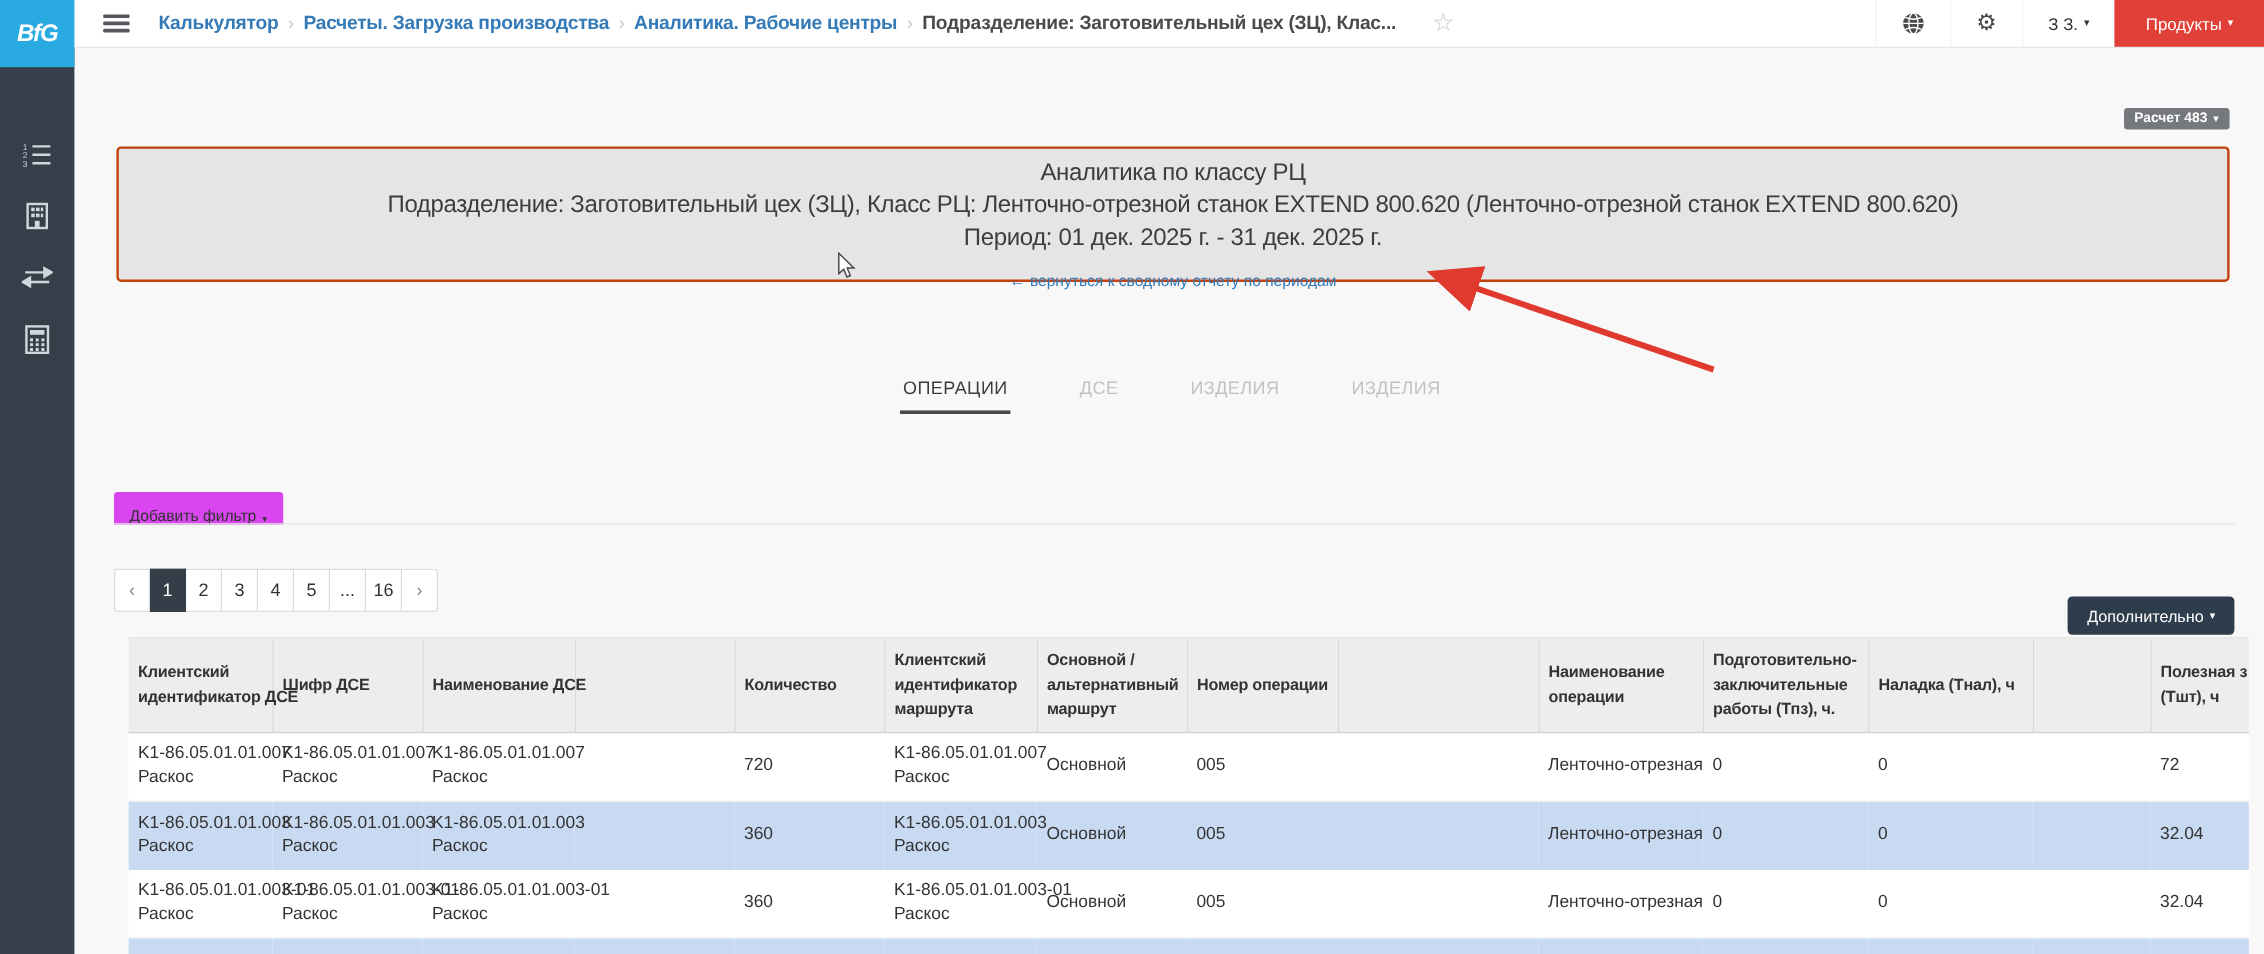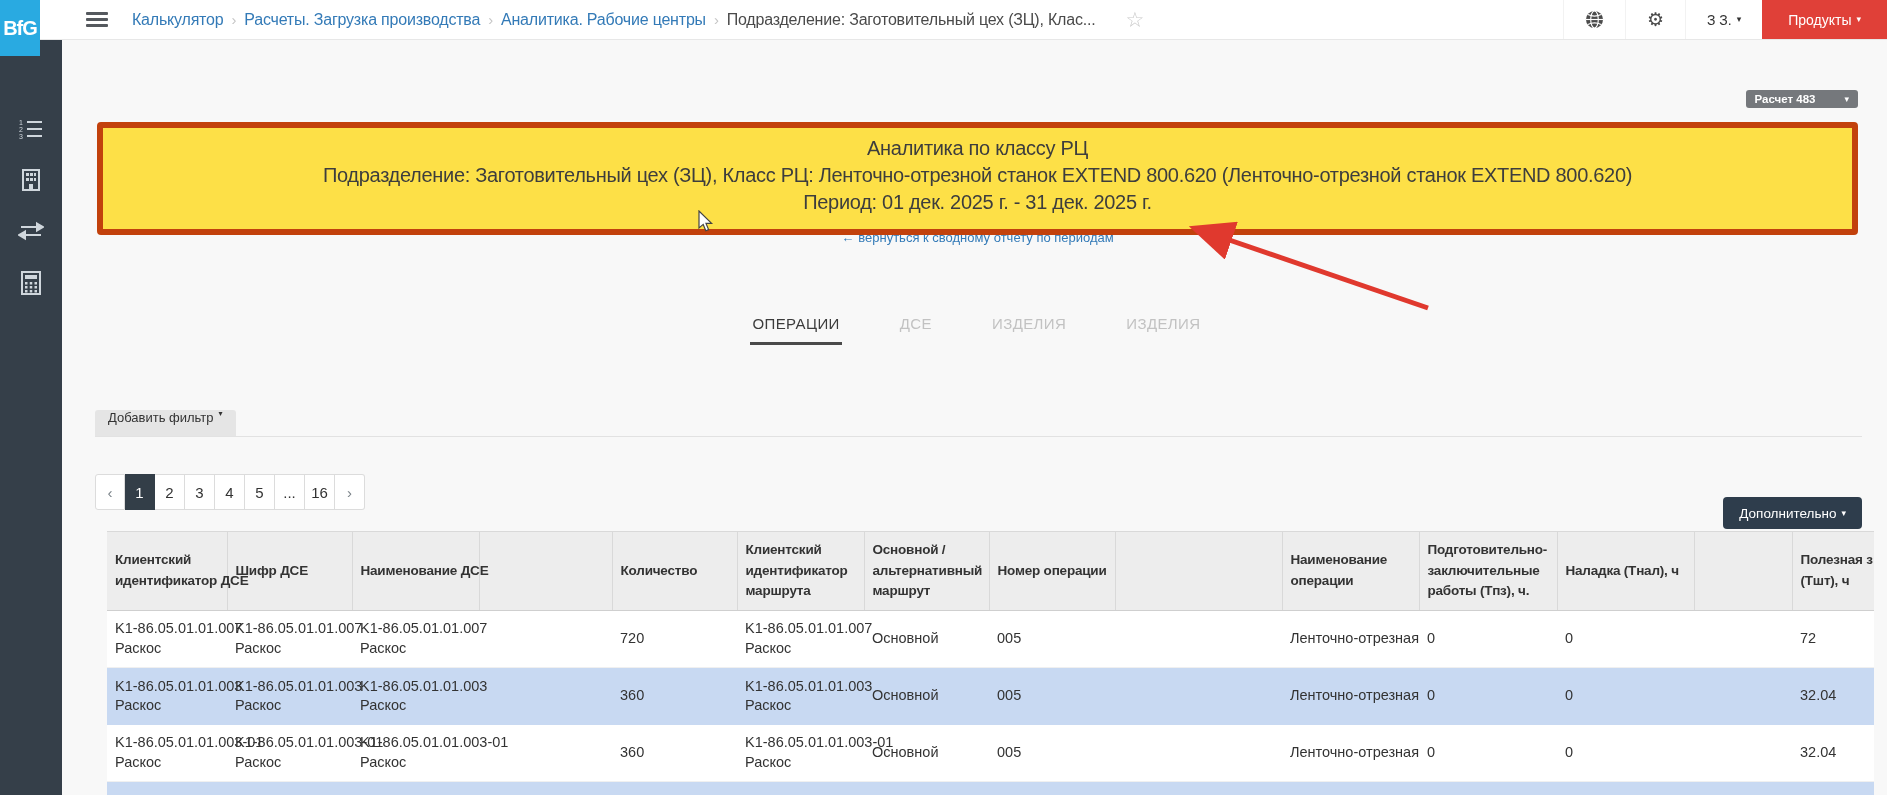--- a/index.html
+++ b/index.html
@@ -8,28 +8,28 @@
     position:relative; width:1887px; height:795px; overflow:hidden;
     background:#f8f8f8; color:#333;
     font-family:"Liberation Sans","DejaVu Sans",sans-serif;
   }
   
   .topbar {
     position:absolute; left:0; top:0; right:0; height:40px; background:#fff;
     border-bottom:1px solid #e7e7e7; display:flex; align-items:center; z-index:10;
   }
   .logo {
-    position:absolute; left:0; top:0; width:40px; height:56px; background:#29aae1;
+    position:absolute; left:0; top:0; width:62px; height:56px; background:#29aae1;
     display:flex; align-items:center; justify-content:center; z-index:30;
-    color:#fff; font-size:20px; font-weight:bold; letter-spacing:-1px; 
+    color:#fff; font-size:20px; font-weight:bold; letter-spacing:-1px; font-style:italic;
   }
   .hamburger { margin-left:86px; width:22px; cursor:pointer; }
   .hamburger div { height:3px; background:#55595e; margin:3px 0; border-radius:1px; }
   .crumbs { margin-left:24px; font-size:16px; letter-spacing:-0.2px; display:flex; align-items:center; white-space:nowrap; }
-  .crumb { color:#337ab7; cursor:pointer; }
+  .crumb { color:#337ab7; cursor:pointer;font-weight:bold; }
   .crumb.current { color:#4a4a4a; cursor:default; }
   .crumb-sep { color:#c5c5c5; margin:0 8px; font-size:15px; }
   .fav-star { margin-left:30px; font-size:21px; color:#c9c9c9; line-height:1; cursor:pointer; }
   .tb-right { margin-left:auto; display:flex; align-items:center; height:100%; }
   .tb-item { padding:0 21px; border-left:1px solid #f2f2f2; height:100%; display:flex; align-items:center; cursor:pointer; }
   .gear-glyph { font-size:19px; color:#4a4a4a; line-height:1; }
   .user-label { font-size:14px; color:#333; }
   .caret { font-size:9px; margin-left:5px; line-height:1; }
   .products-btn {
     height:100%; background:#e04038; color:#fff; font-size:14px; border:none;
@@ -38,42 +38,42 @@
     text-align:right;
   }
   .products-btn .caret { color:#fff; }
   
   .sidebar { position:absolute; left:0; top:40px; bottom:0; width:62px; background:#353f49; z-index:20; }
   .side-icon { position:absolute; left:18px; width:26px; height:26px; cursor:pointer; }
   
   .calc-badge {
     position:absolute; top:90px; right:29px; background:#75787c; color:#fff;
     font-size:11.5px; font-weight:bold; border-radius:3px; padding:3px 9px;
-    display:flex; align-items:center; cursor:pointer; z-index:5;gap:24px;
+    display:flex; align-items:center; cursor:pointer; z-index:5;
   }
   
   .panel {
     position:absolute; left:97px; right:29px; top:122px; height:113px;
-    background:#fde047; border:6px solid #c2410c; border-radius:4px;
+    background:#e5e5e5; border:2px solid #c2410c; border-radius:4px;
     text-align:center; z-index:4;
   }
   .panel .l1 { margin-top:9px; font-size:20px; letter-spacing:-0.3px; color:#3d3d3d; }
   .panel .l2 { margin-top:4px; font-size:20px; letter-spacing:-0.3px; color:#3d3d3d; }
   .panel .l3 { margin-top:4px; font-size:20px; letter-spacing:-0.3px; color:#3d3d3d; }
   .panel .back { margin-top:16px; font-size:13px; color:#337ab7; cursor:pointer; display:inline-block; }
   .back .arr { font-weight:bold; margin-right:4px; }
   
   .tabs { position:absolute; left:95px; right:29px; top:315px; display:flex; justify-content:center; gap:56px; }
   .tab { font-size:15px; letter-spacing:0.4px; color:#c2c2c2; padding:0 2px 10px 2px; cursor:pointer; }
   .tab.active { color:#3c3c3c; border-bottom:3px solid #4a4a4a; }
   
   .filter-btn {
-    position:absolute; left:95px; top:410px; height:27px; background:#e5e5e5;
+    position:absolute; left:95px; top:410px; height:27px; background:#d946ef;
     border:none; border-radius:3px 3px 0 0; font-size:13px; color:#333;
-    padding:0 13px; display:flex; align-items:flex-start; cursor:pointer; font-family:inherit;
+    padding:0 13px; display:flex; align-items:flex-end; cursor:pointer; font-family:inherit;
   }
   .filter-btn .caret { font-size:8px; }
   .divider { position:absolute; left:95px; right:25px; top:436px; height:1px; background:#e2e2e2; }
   
   .pagination { position:absolute; left:95px; top:474px; display:flex; }
   .pg {
     min-width:30px; height:36px; background:#fff; border:1px solid #dcdcdc; border-left:none;
     display:flex; align-items:center; justify-content:center; font-size:15px; color:#333;
     padding:0 6px; cursor:pointer;
   }

